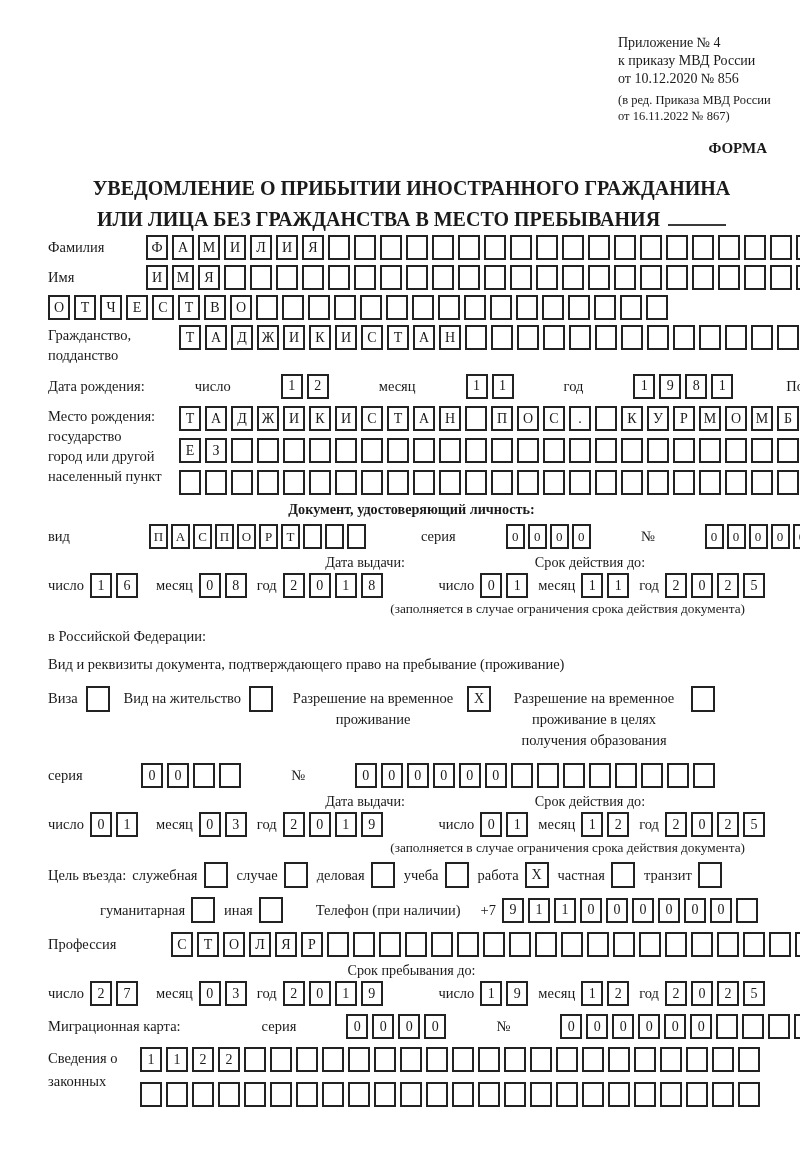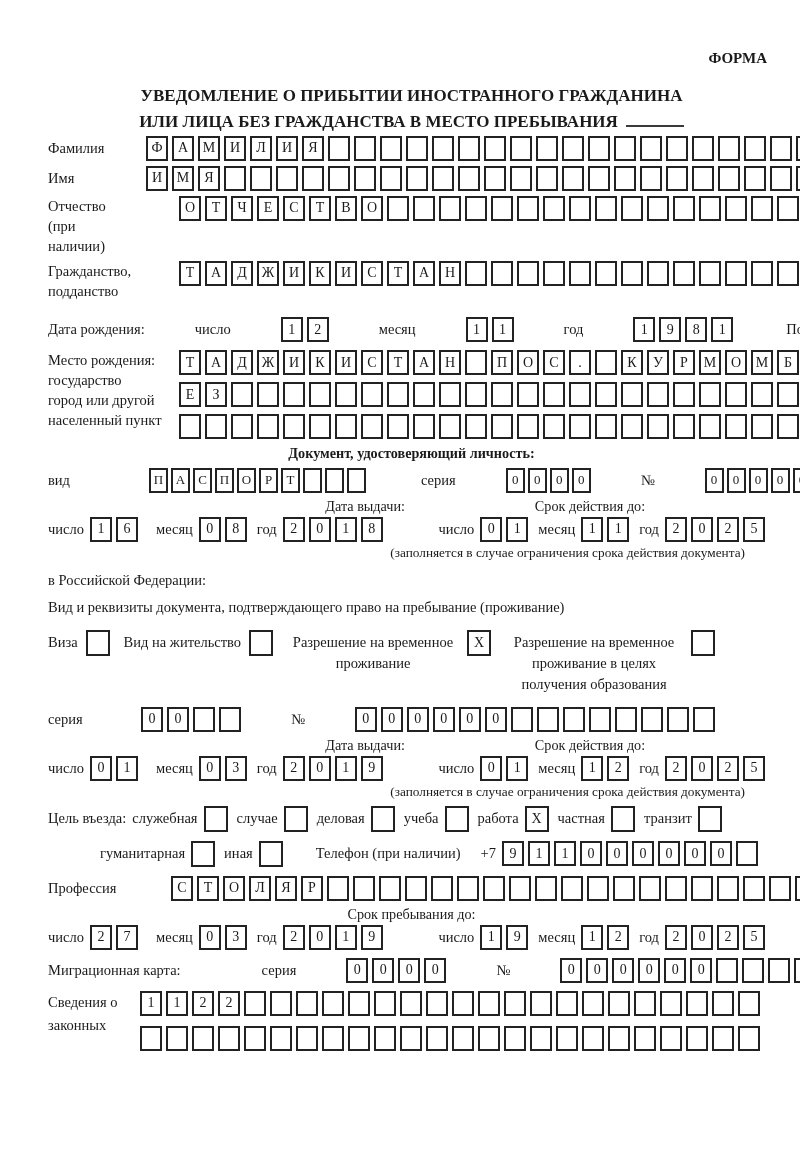--- a/index.html
+++ b/index.html
@@ -11,21 +11,21 @@
     overflow: hidden;
   }
   .page { padding: 34px 25px 0 48px; }
 
   
   .appendix { margin-left: 570px; line-height: 1.3; font-size: 14px; white-space: nowrap; }
   .appendix .small { font-size: 12.5px; }
   .appendix .gap { margin-top: 3px; }
   .forma { text-align: right; font-weight: bold; font-size: 15px; margin: 16px 8px 16px 0; }
 
-  .title { text-align: center; font-weight: bold; font-size: 17px; line-height: 1.55; margin-top: 14px; }
+  .title { text-align: center; font-weight: bold; font-size: 20px; line-height: 1.55; margin-top: 14px; }
   .title-underline { display: inline-block; width: 58px; border-bottom: 2px solid #3a3a3a; height: 13px; margin-left: 8px; }
 
   .section-heading { font-weight: bold; font-size: 14.6px; margin-top: 18px; margin-bottom: 18px; letter-spacing: 0.2px; }
 
   .row { display: flex; align-items: center; margin-bottom: 5px; gap: 43px; }
   .row.top { align-items: flex-start; }
 
   .cells { display: flex; gap: 4px; flex: none; }
   .cell {
     flex: none; width: 22px; height: 25px;
@@ -76,20 +76,27 @@
 
   .reps-row { display: flex; align-items: flex-start; margin-top: 8px; }
   .reps-label { width: 92px; line-height: 1.6; flex: none; }
   .reps-right { display: flex; flex-direction: column; gap: 10px; }
 </style>
 </head>
 <body>
 
 <div class="page">
 
+  <div class="appendix">
+    <div>Приложение № 4</div>
+    <div>к приказу МВД России</div>
+    <div>от 10.12.2020 № 856</div>
+    <div class="small gap">(в ред. Приказа МВД России</div>
+    <div class="small">от 16.11.2022 № 867)</div>
+  </div>
 
   <div class="forma">ФОРМА</div>
 
   <div class="title">
     <div>УВЕДОМЛЕНИЕ О ПРИБЫТИИ ИНОСТРАННОГО ГРАЖДАНИНА</div>
     <div>
       <span>ИЛИ ЛИЦА БЕЗ ГРАЖДАНСТВА В МЕСТО ПРЕБЫВАНИЯ</span><span class="title-underline"></span>
     </div>
   </div>
 
@@ -152,24 +159,20 @@
         <span class="cell"></span>
         <span class="cell"></span>
         <span class="cell"></span>
         <span class="cell"></span>
         <span class="cell"></span>
         <span class="cell"></span>
       </span>
   </div>
 
   <div class="row top">
-    <span class="lbl w-mid stack">
-      <span>Отчество</span>
-      <span>(при наличии)</span>
-    </span>
     <span class="cells">
         <span class="cell">О</span>
         <span class="cell">Т</span>
         <span class="cell">Ч</span>
         <span class="cell">Е</span>
         <span class="cell">С</span>
         <span class="cell">Т</span>
         <span class="cell">В</span>
         <span class="cell">О</span>
         <span class="cell"></span>
@@ -217,21 +220,21 @@
         <span class="cell"></span>
         <span class="cell"></span>
         <span class="cell"></span>
         <span class="cell"></span>
         <span class="cell"></span>
         <span class="cell"></span>
         <span class="cell"></span>
       </span>
   </div>
 
-  <div class="row" style="margin-top:16px">
+  <div class="row" style="margin-top:8px">
     <span class="lbl">Дата рождения:</span>
     <span class="lbl-sm">число</span>
     <span class="cells">
         <span class="cell">1</span>
         <span class="cell">2</span>
       </span>
     <span class="lbl-sm">месяц</span>
     <span class="cells">
         <span class="cell">1</span>
         <span class="cell">1</span>

